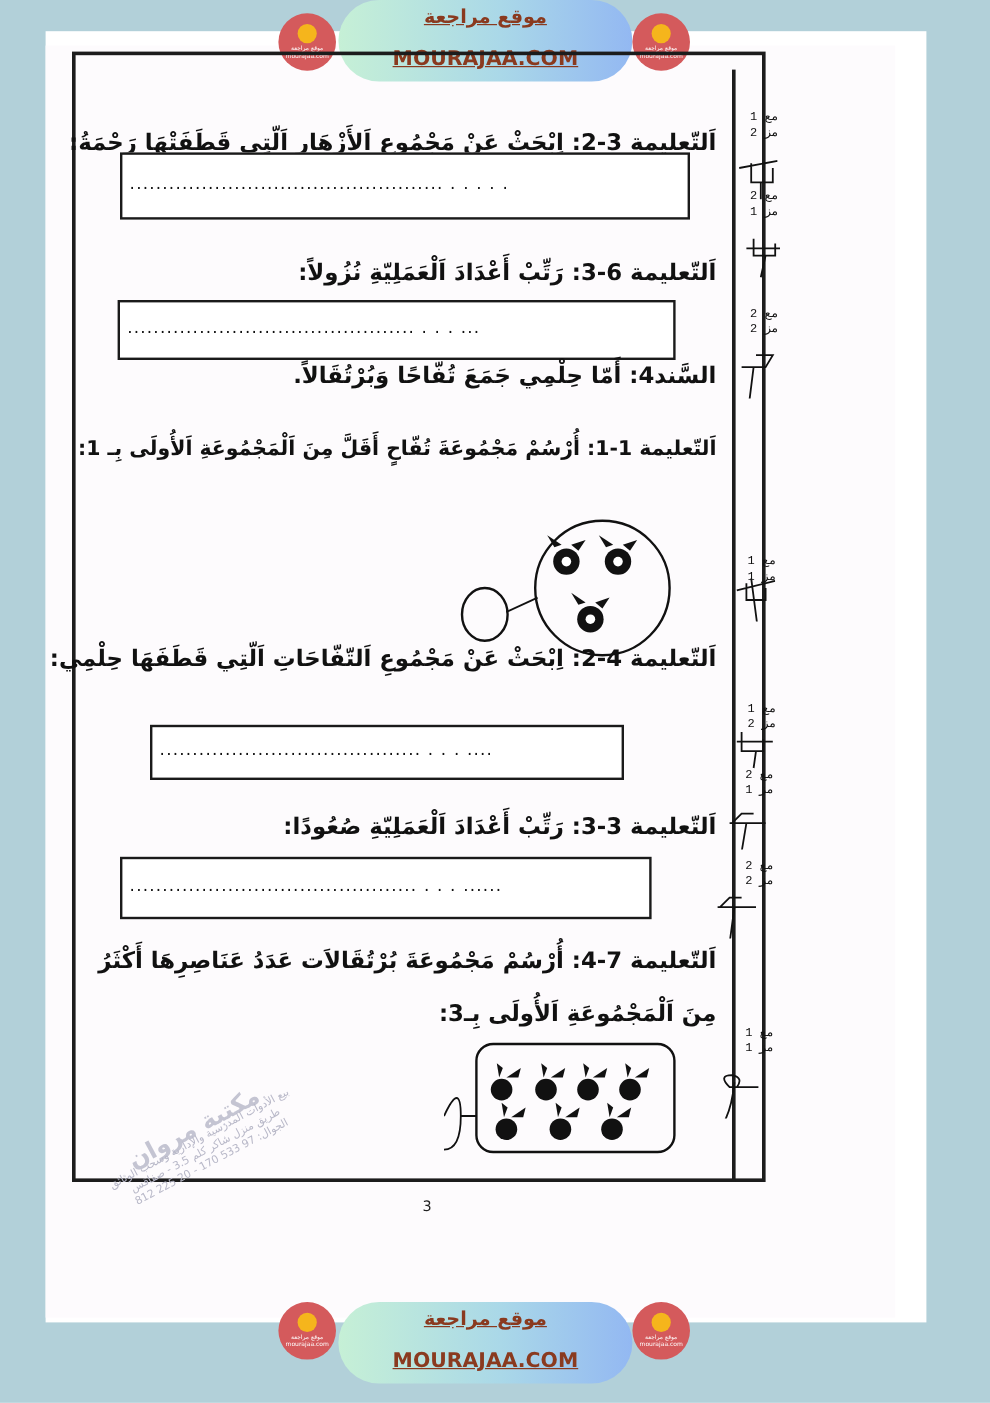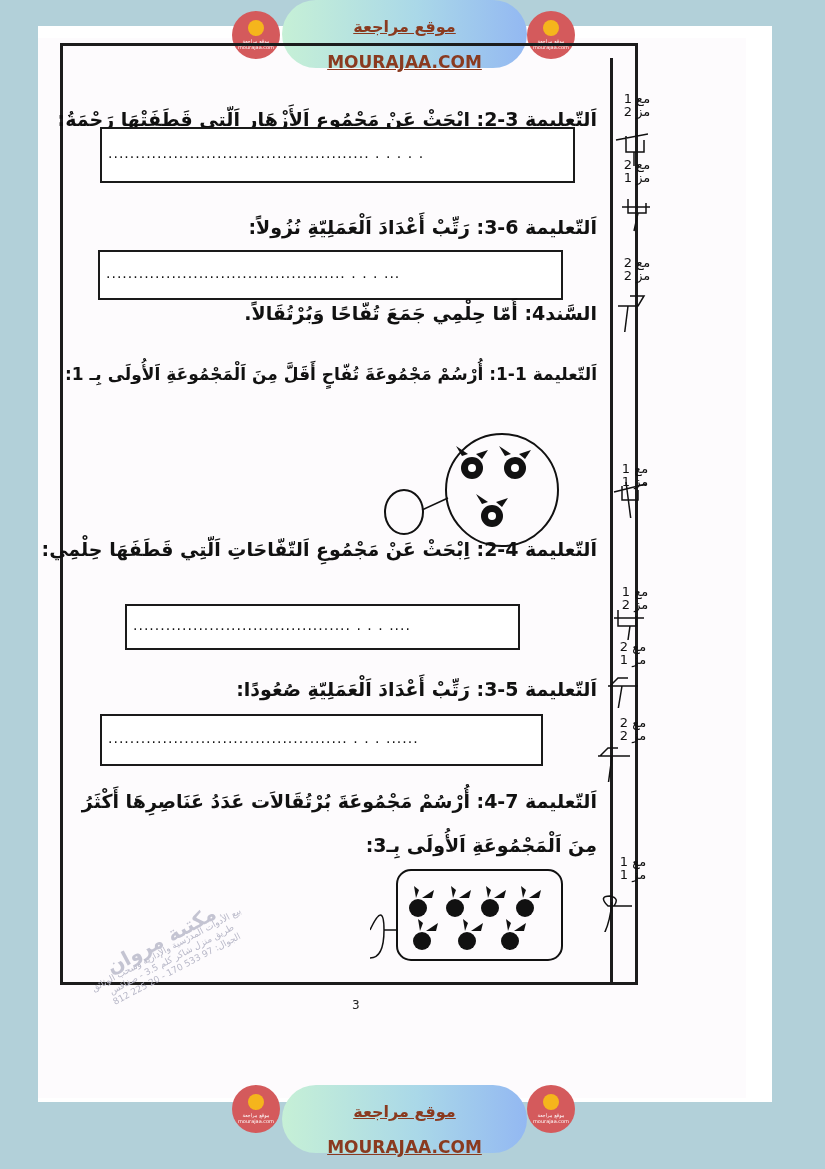--- a/index.html
+++ b/index.html
@@ -29,32 +29,33 @@
     font-family:"DejaVu Sans", sans-serif;
   }
   .answer-box {
     position:absolute; border:2px solid #1a1a1a; background:#fff; box-sizing:border-box;
   }
   .dots {
     position:absolute; left:6px; top:50%; transform:translateY(-60%);
     font-size:14px; letter-spacing:1px; color:#111; white-space:nowrap; overflow:hidden;
   }
   .grade {
-    position:absolute; font-size:13px; color:#111; line-height:13px; text-align:center; width:30px;
+    position:absolute; font-size:10px; color:#111; line-height:13px; text-align:center; width:30px;
     direction:rtl;
+    font-family:Liberation Mono, monospace;
   }
   .check {
     position:absolute; width:34px; height:40px;
   }
   .banner {
     position:absolute; left:282px; width:245px; height:68px; border-radius:34px;
     background:linear-gradient(90deg,#c6f0d6 0%,#aad8e8 55%,#93b8f2 100%);
     text-align:center; color:#8a3a1f; font-weight:bold;
   }
-  .banner .ar { font-size:16px; text-decoration:underline; margin-top:17px; direction:rtl; }
+  .banner .ar { font-size:16px; text-decoration:underline; margin-top:4px; direction:rtl; }
   .banner .en { font-size:17px; text-decoration:underline; margin-top:16px; font-family:"DejaVu Sans", sans-serif; }
   .badge {
     position:absolute; width:48px; height:48px; border-radius:50%; background:#d45a5c;
     text-align:center; color:#fff;
   }
   .badge .book {
     width:16px; height:16px; border-radius:50%; background:#f5b51c; margin:9px auto 2px auto;
   }
   .badge .txt { font-size:5px; line-height:6px; }
   .page-number { position:absolute; left:352px; top:998px; font-size:12px; color:#222; }
@@ -122,21 +123,21 @@
   <circle cx="92" cy="38" r="4" fill="#fff"></circle>
     <circle cx="135" cy="38" r="4" fill="#fff"></circle>
     <circle cx="112" cy="86" r="4" fill="#fff"></circle>
 </svg>
 
 <div class="text-line" style="right:228px;top:538px;">اَلتّعليمة 4-2: اِبْحَثْ عَنْ مَجْمُوعِ اَلتّفّاحَاتِ اَلّتِي قَطَفَهَا حِلْمِي:</div>
 <div class="answer-box" style="left:125px;top:604px;width:395px;height:46px;">
   <span class="dots">........................................  . . .   ....</span>
 </div>
 
-<div class="text-line" style="right:228px;top:678px;">اَلتّعليمة 5-3: رَتِّبْ أَعْدَادَ اَلْعَمَلِيّةِ صُعُودًا:</div>
+<div class="text-line" style="right:228px;top:678px;">اَلتّعليمة 3-3: رَتِّبْ أَعْدَادَ اَلْعَمَلِيّةِ صُعُودًا:</div>
 <div class="answer-box" style="left:100px;top:714px;width:443px;height:52px;">
   <span class="dots">............................................  . . .   ......</span>
 </div>
 
 <div class="text-line" style="right:228px;top:790px;">اَلتّعليمة 7-4: أُرْسُمْ مَجْمُوعَةَ بُرْتُقَالاَت عَدَدُ عَنَاصِرِهَا أَكْثَرُ</div>
 <div class="text-line" style="right:228px;top:834px;text-align:center;">مِنَ اَلْمَجْمُوعَةِ اَلأُولَى بِـ3:</div>
 
 <svg style="position:absolute;left:370px;top:868px;" width="200" height="100">
   <rect x="27" y="2" width="165" height="90" rx="14" fill="none" stroke="#111" stroke-width="2"></rect>
   <path d="M0 62 q14 -30 14 0 q0 28 -14 28" fill="none" stroke="#111" stroke-width="1.5"></path>

